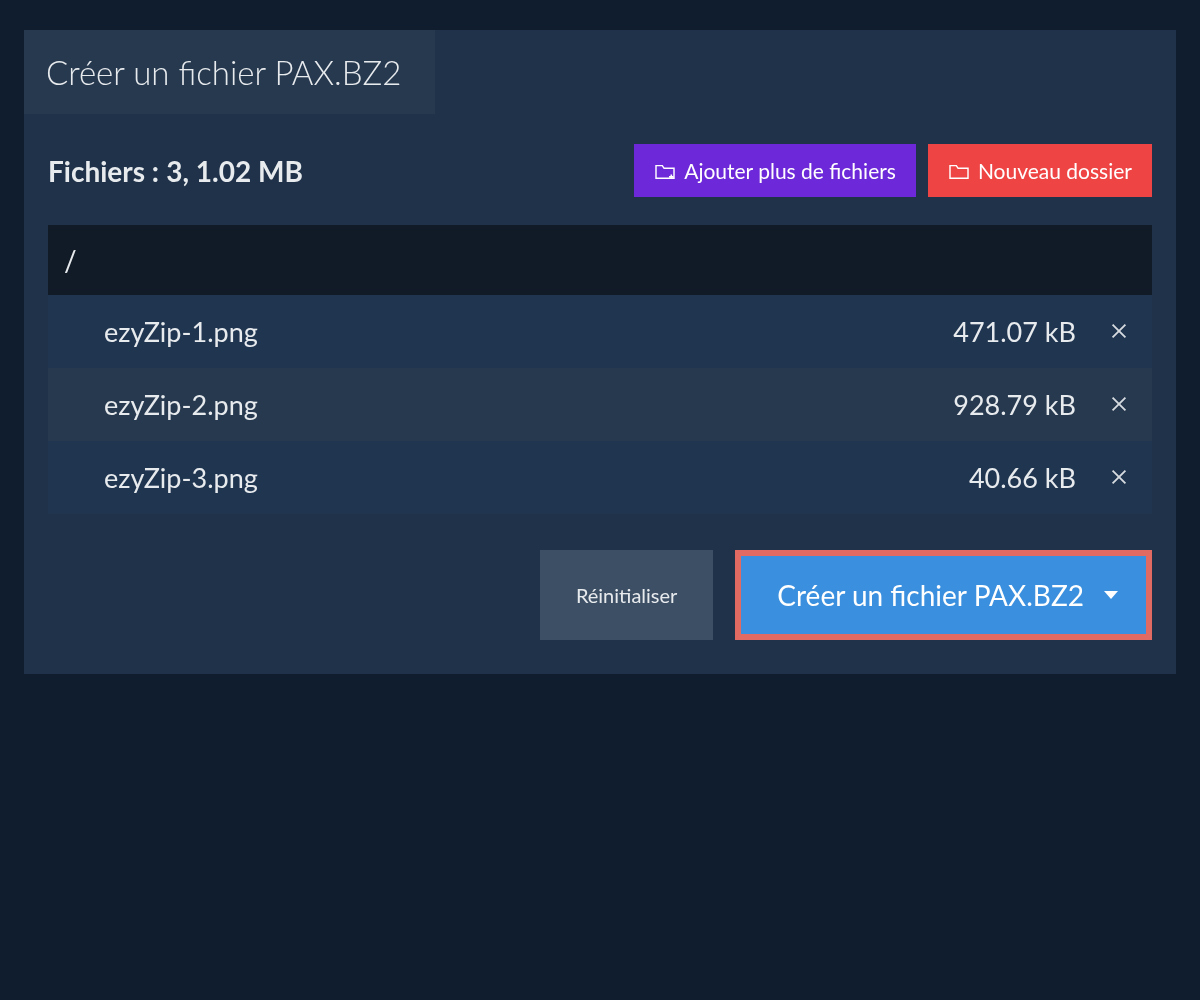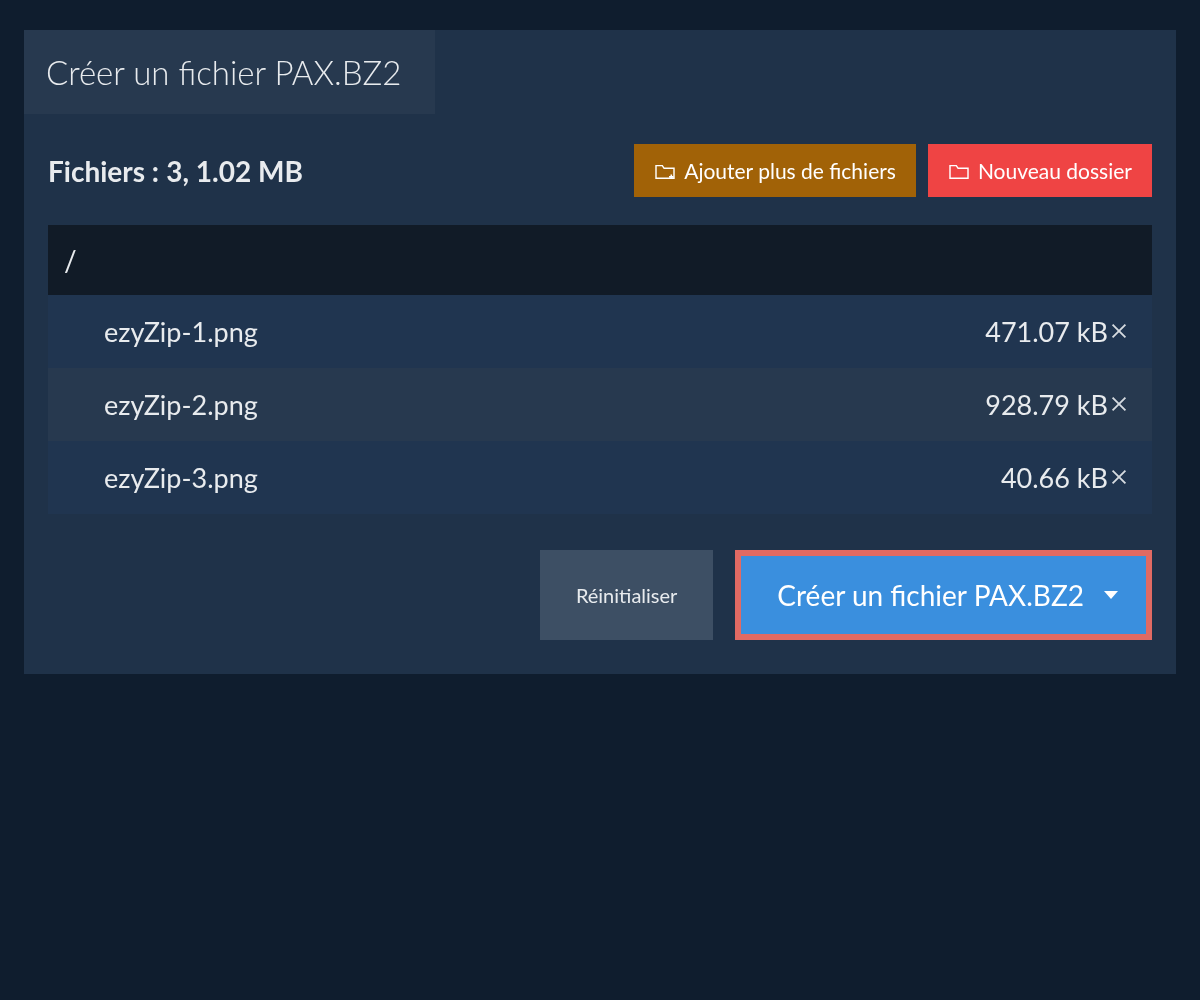--- a/index.html
+++ b/index.html
@@ -42,38 +42,39 @@
     display: inline-flex;
     align-items: center;
     gap: 8px;
     padding: 14px 20px;
     font-size: 21px;
     border: none;
     color: #fff;
     cursor: pointer;
     font-family: inherit;
   }
-  .btn-primary { background: #a16207; justify-content: flex-end; }
+  .btn-primary { background: #6d28d9; justify-content: flex-end; }
   .btn-secondary { background: #ef4444; }
   .icon { display: inline-flex; align-items: center; justify-content: center; }
   .icon svg { display: block; }
 
   .file-list { }
   .path-row {
     background: #111b27;
     padding: 18px 16px;
     font-size: 28px;
     color: #e8ebee;
   }
   .file-row {
     display: flex;
     align-items: center;
     padding: 20px 22px 20px 56px;
     font-size: 27px;
     color: #e8ebee;
+    gap: 32px;
   }
   .file-row.odd { background: #203550; }
   .file-row.even { background: #27394f; justify-content: flex-end; }
   .file-name { flex: 1; }
   .file-size { }
   .remove-icon { cursor: pointer; color: #d6dbe0; }
   .remove-icon svg { stroke: currentColor; }
 
   .footer-row {
     display: flex;

